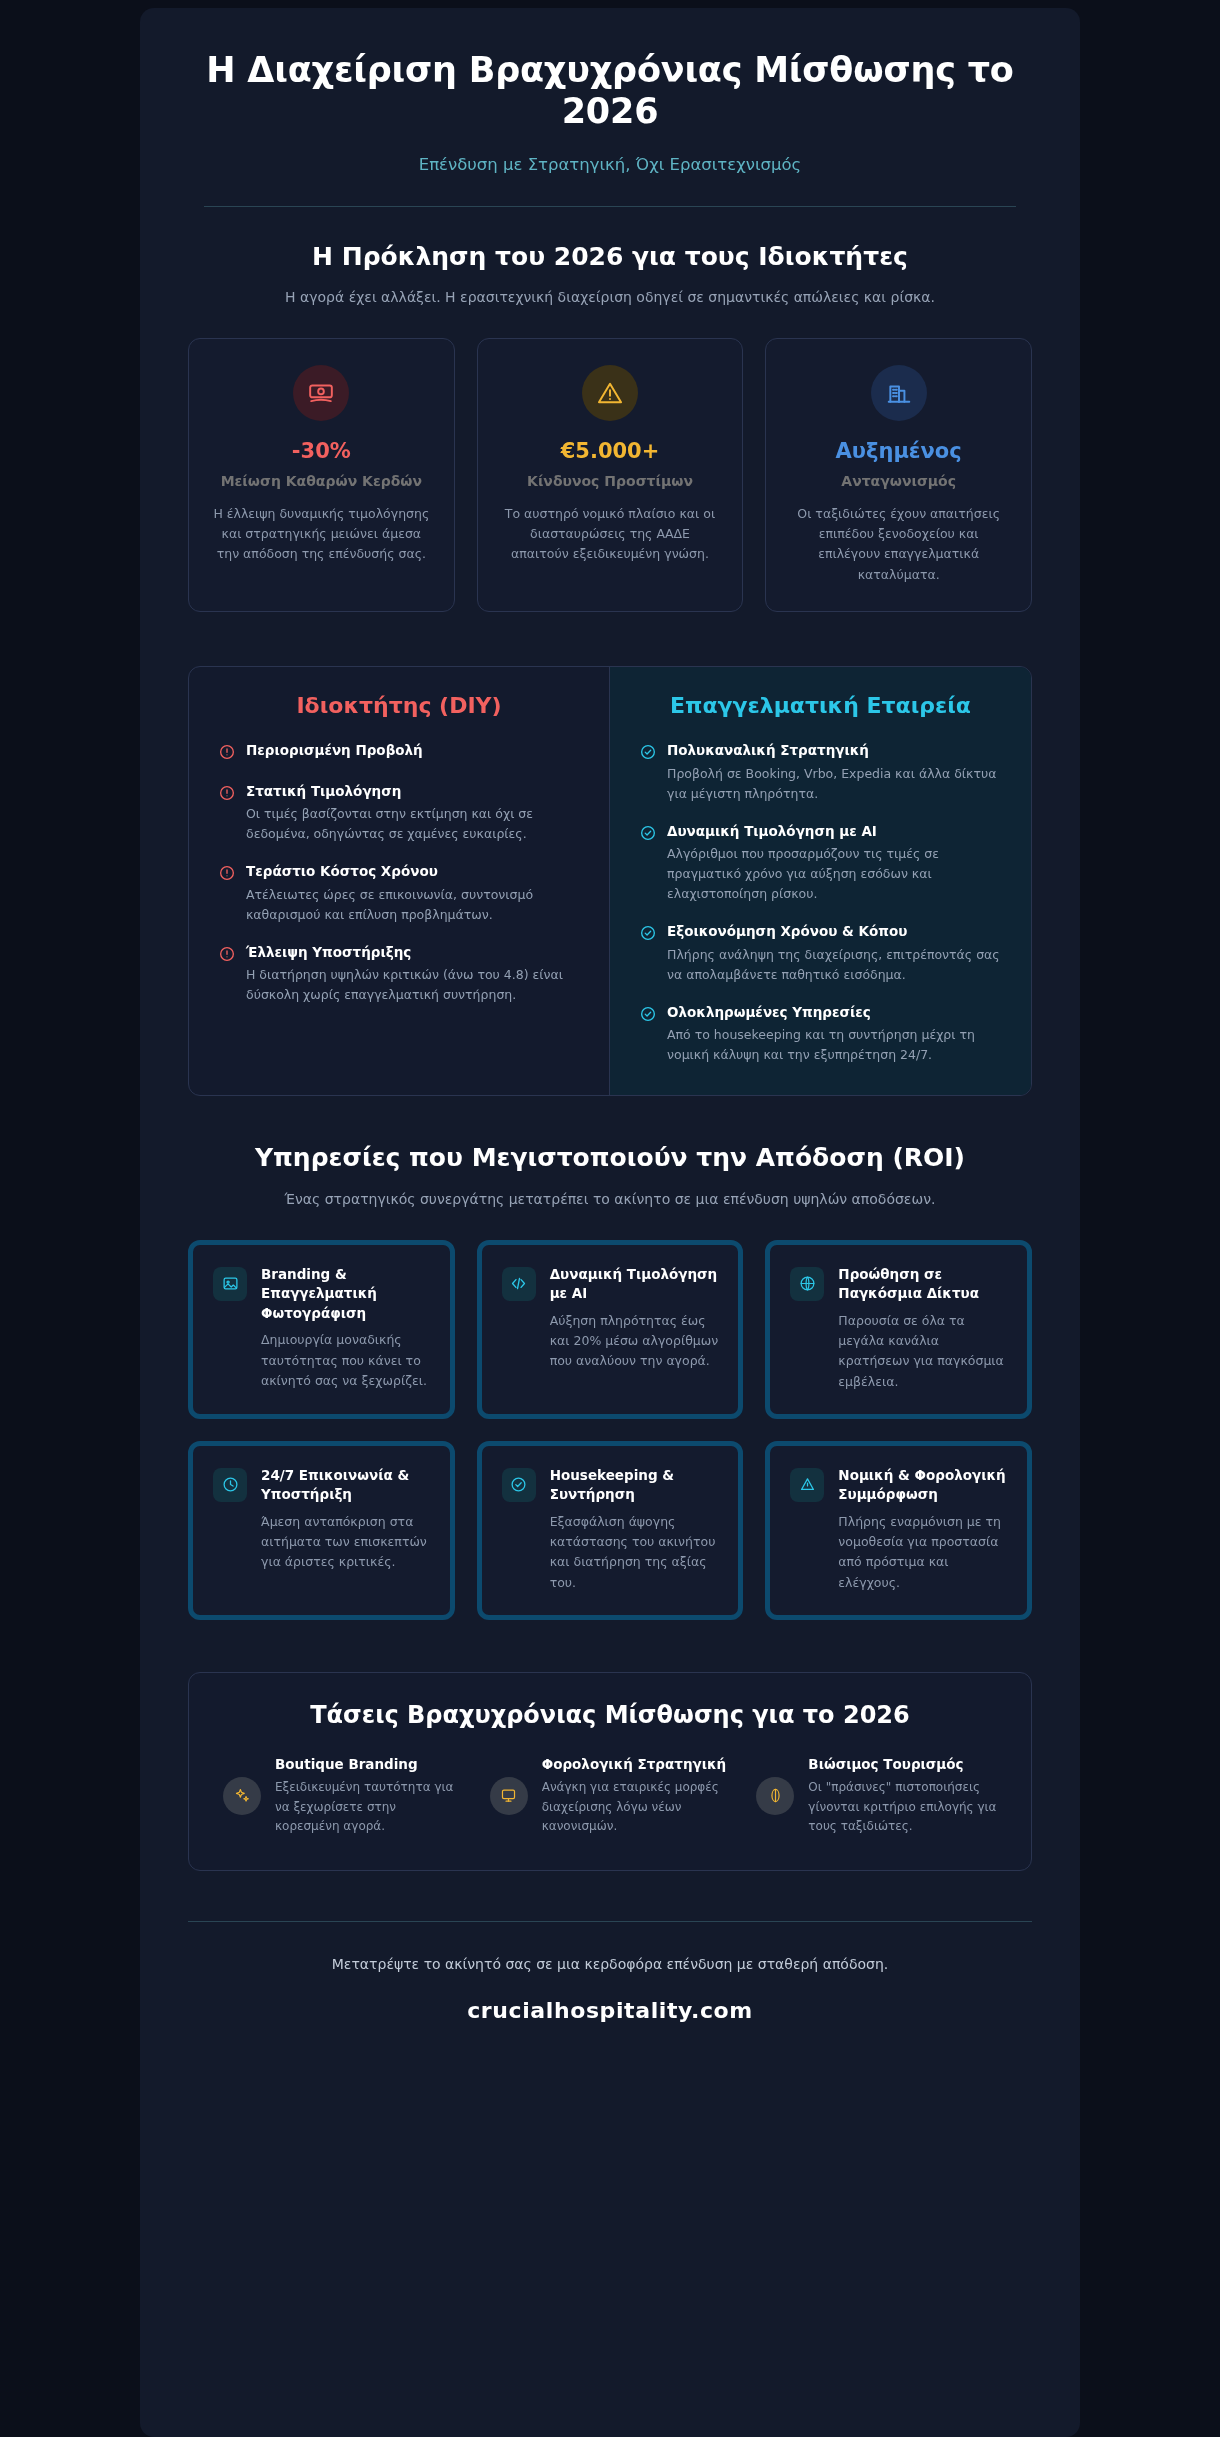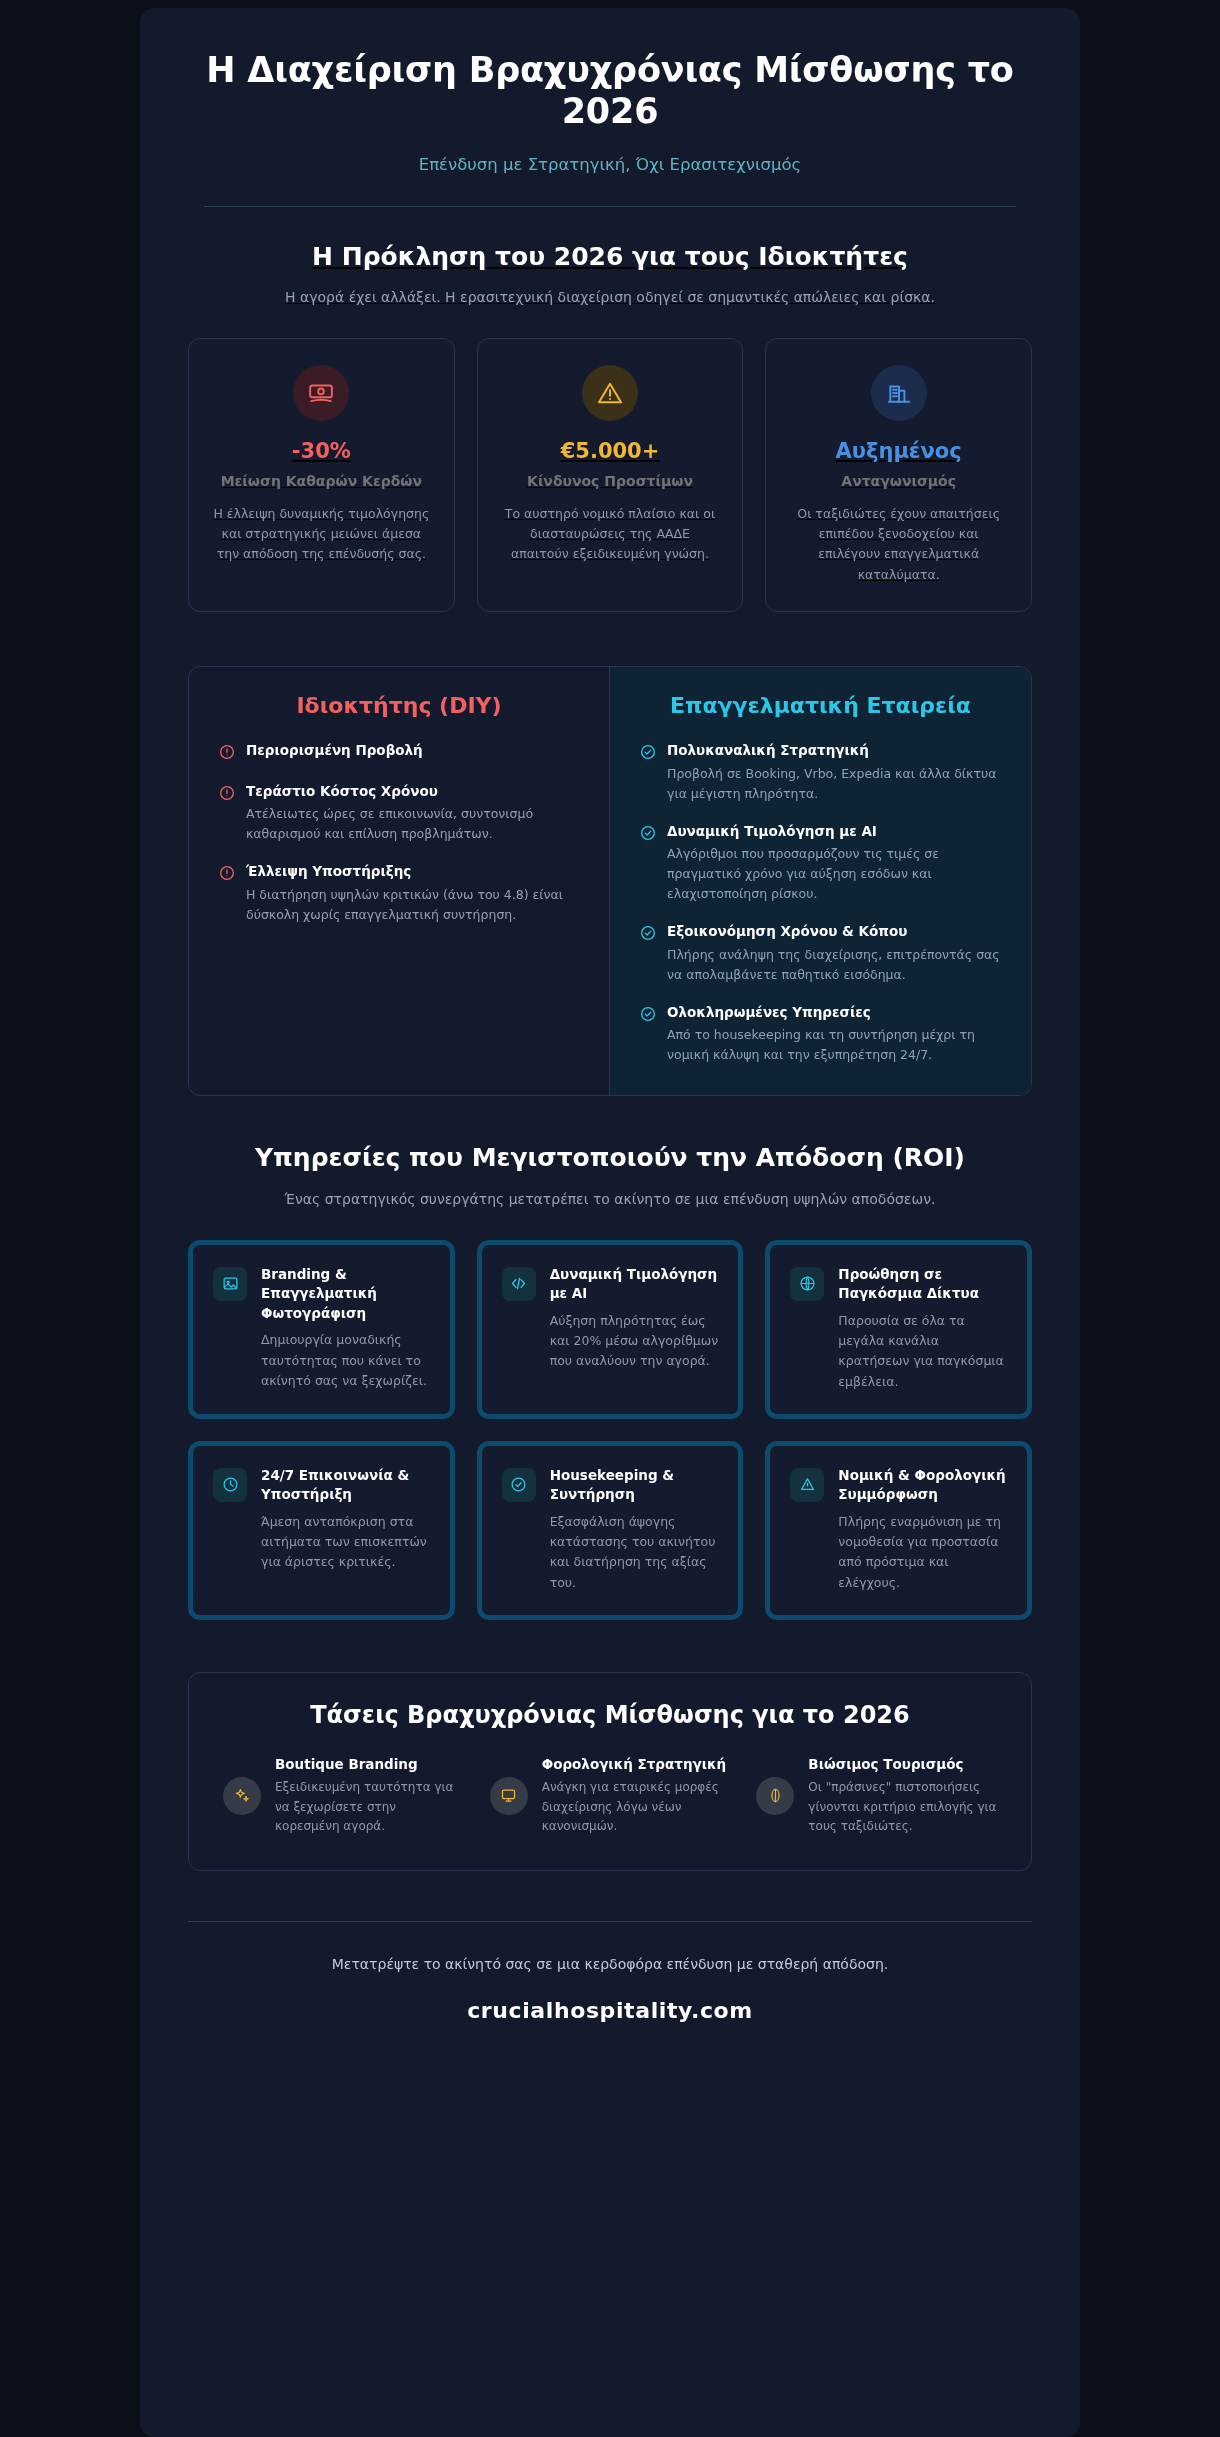--- a/index.html
+++ b/index.html
@@ -237,21 +237,21 @@
 <body>
 
 <div class="page">
 
   <header class="hero">
     <h1>Η Διαχείριση Βραχυχρόνιας Μίσθωσης το 2026</h1>
     <div class="subtitle">Επένδυση με Στρατηγική, Όχι Ερασιτεχνισμός</div>
     <div class="rule"></div>
   </header>
 
-  <section style="padding-top:34px;text-decoration:underline;">
+  <section style="padding-top:34px;">
     <div class="sec-head">
       <h2>Η Πρόκληση του 2026 για τους Ιδιοκτήτες</h2>
       <p>Η αγορά έχει αλλάξει. Η ερασιτεχνική διαχείριση οδηγεί σε σημαντικές απώλειες και ρίσκα.</p>
     </div>
 
     <div class="stats">
 
       <div class="stat-card">
         <div class="stat-icon ic-red">
           <svg viewBox="0 0 24 24" fill="none" stroke="#f2615f" stroke-width="1.8" stroke-linecap="round" stroke-linejoin="round">
@@ -306,20 +306,33 @@
               <circle cx="12" cy="12" r="9.5"></circle>
               <path d="M12 7.5v5"></path>
               <circle cx="12" cy="16.2" r="0.9" fill="#f2615f" stroke="none"></circle>
             </svg>
         </span>
         <div class="cmp-body">
           <h4>Περιορισμένη Προβολή</h4>
         </div>
       </div>
 
+      <div class="cmp-item">
+        <span class="cmp-ic">
+          <svg viewBox="0 0 24 24" fill="none" stroke="#f2615f" stroke-width="2" stroke-linecap="round">
+              <circle cx="12" cy="12" r="9.5"></circle>
+              <path d="M12 7.5v5"></path>
+              <circle cx="12" cy="16.2" r="0.9" fill="#f2615f" stroke="none"></circle>
+            </svg>
+        </span>
+        <div class="cmp-body">
+          <h4>Στατική Τιμολόγηση</h4>
+          <p>Οι τιμές βασίζονται στην εκτίμηση και όχι σε δεδομένα, οδηγώντας σε χαμένες ευκαιρίες.</p>
+        </div>
+      </div>
 
       <div class="cmp-item">
         <span class="cmp-ic">
           <svg viewBox="0 0 24 24" fill="none" stroke="#f2615f" stroke-width="2" stroke-linecap="round">
               <circle cx="12" cy="12" r="9.5"></circle>
               <path d="M12 7.5v5"></path>
               <circle cx="12" cy="16.2" r="0.9" fill="#f2615f" stroke="none"></circle>
             </svg>
         </span>
         <div class="cmp-body">

